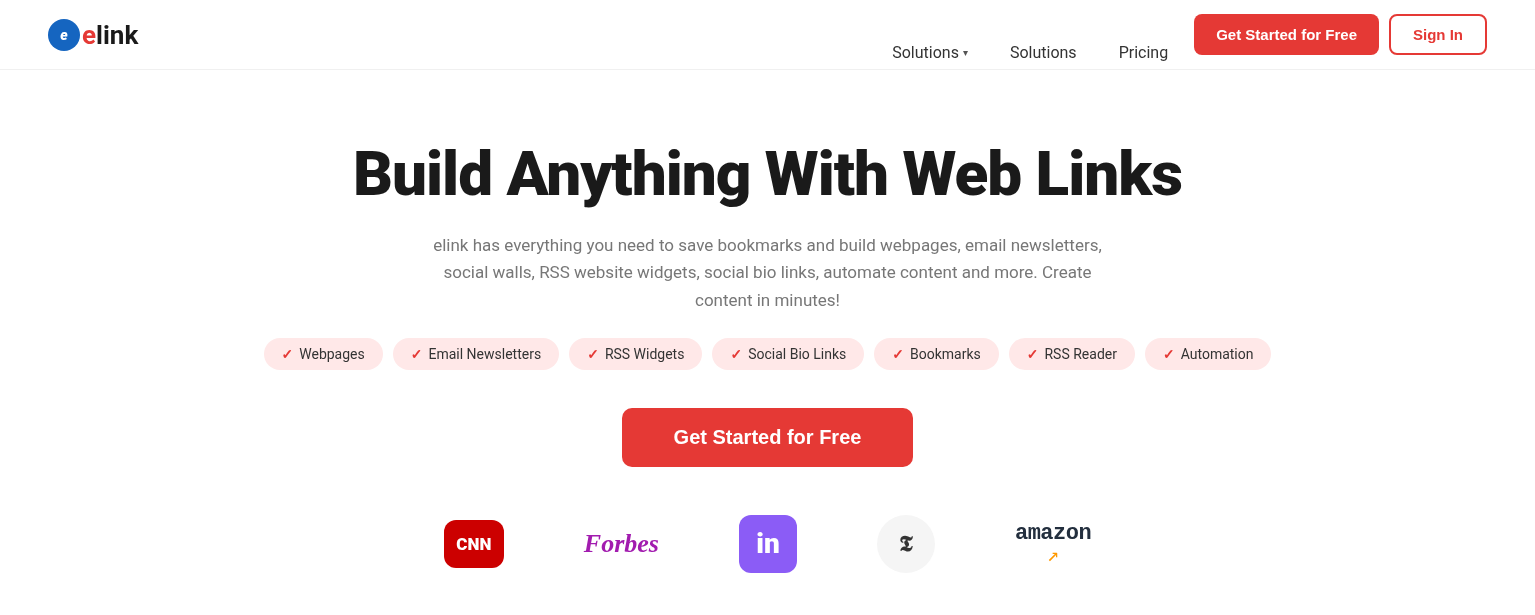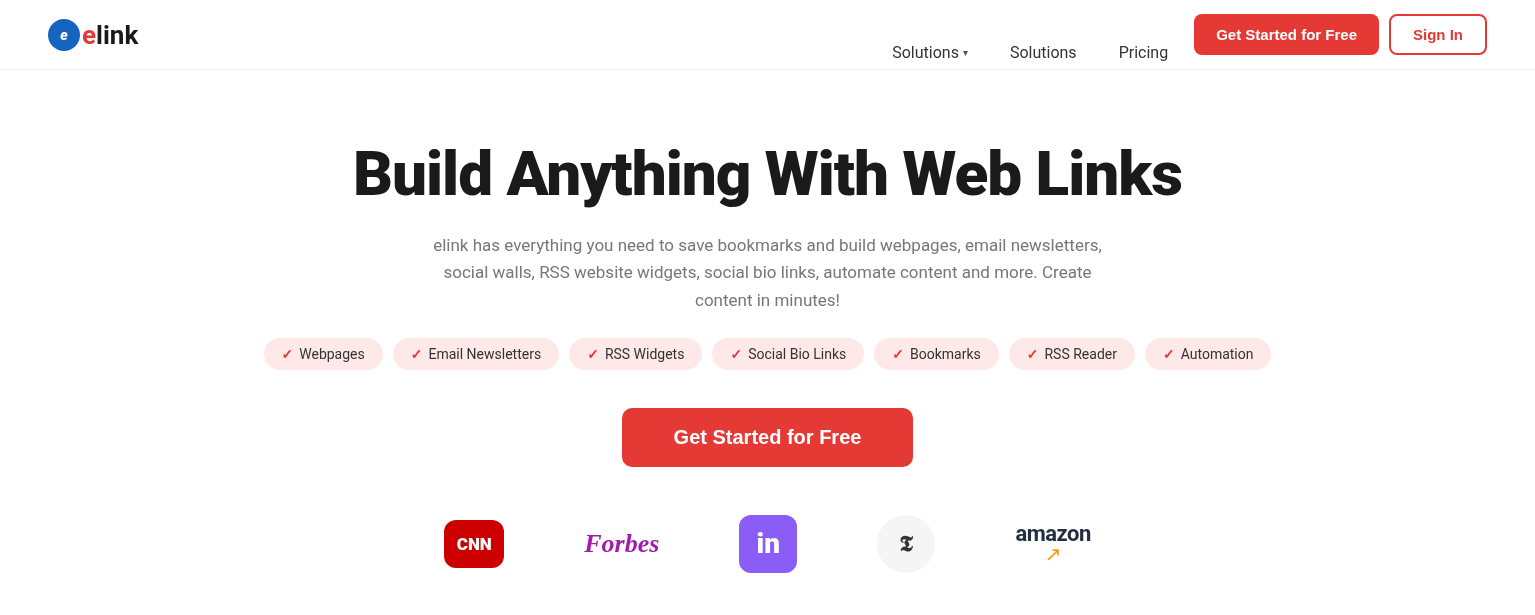--- a/index.html
+++ b/index.html
@@ -208,20 +208,21 @@
       font-weight: 900;
       flex-shrink: 0;
     }
 
     
     .logo-amazon {
       display: flex;
       flex-direction: column;
       align-items: center;
       flex-shrink: 0;
+      font-family: Liberation Mono, monospace;
     }
     .logo-amazon-text {
       font-size: 22px;
       font-weight: 700;
       color: #232f3e;
       letter-spacing: -0.5px;
     }
     .logo-amazon-cart {
       color: #ff9900;
       font-size: 20px;

